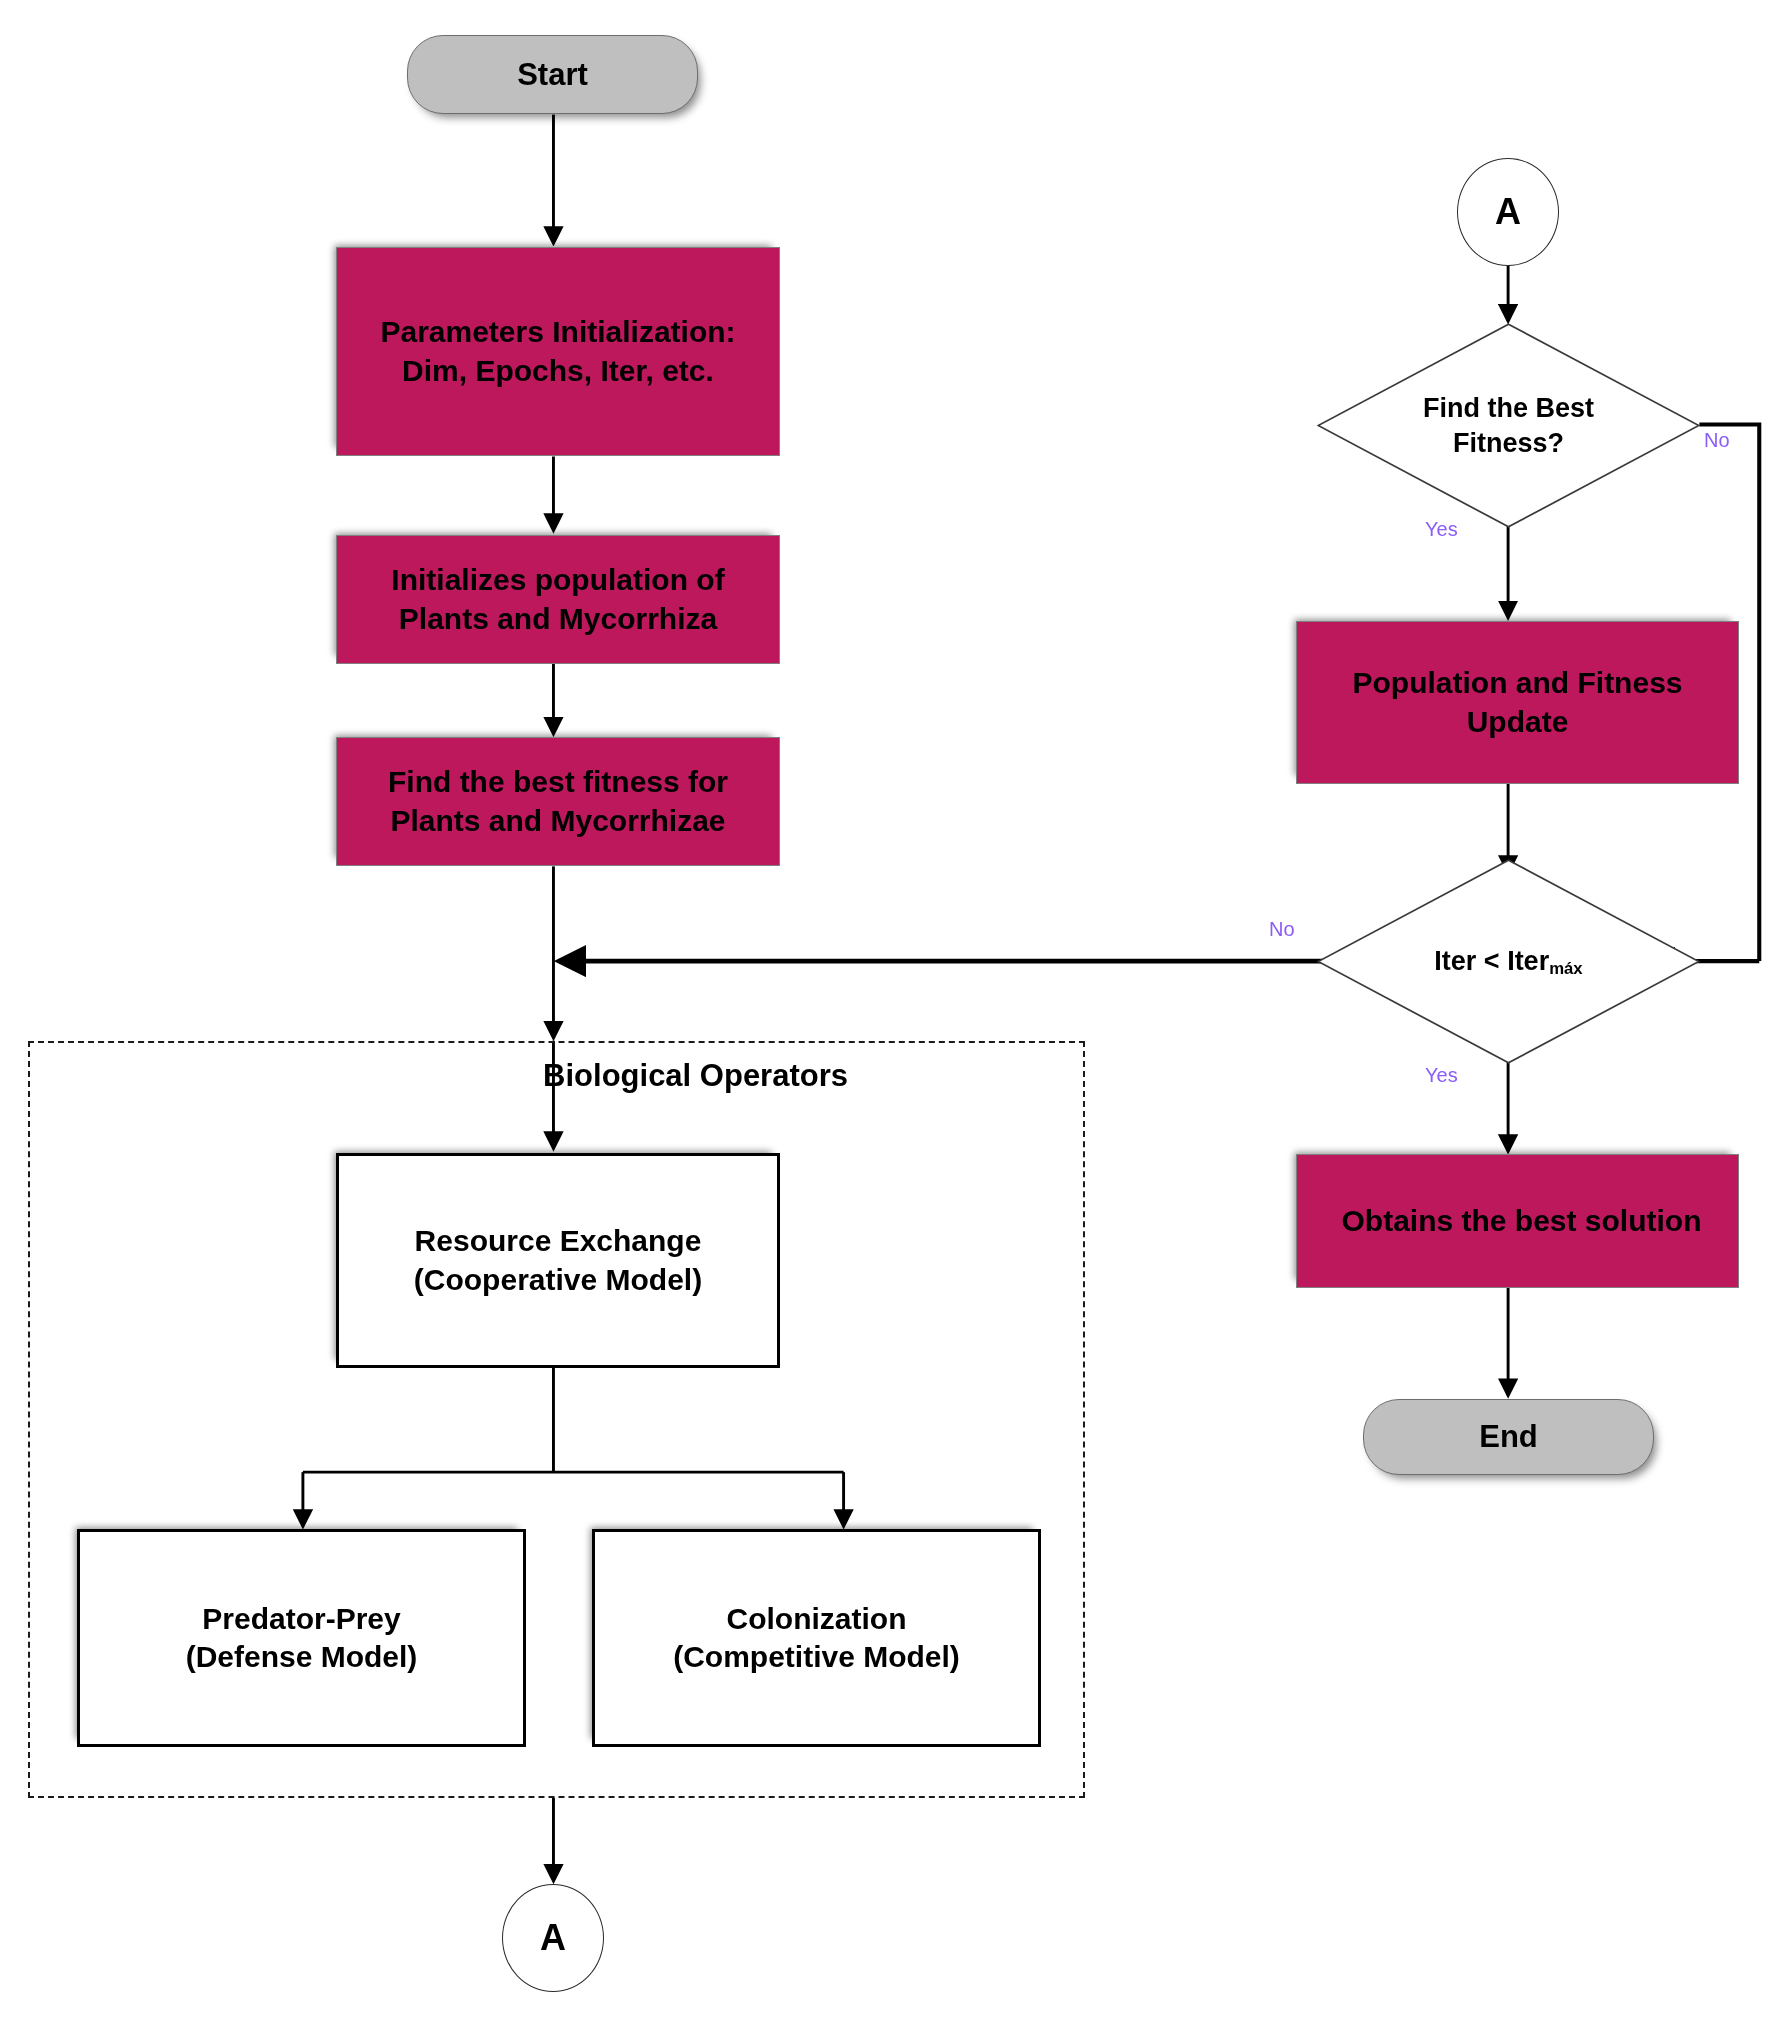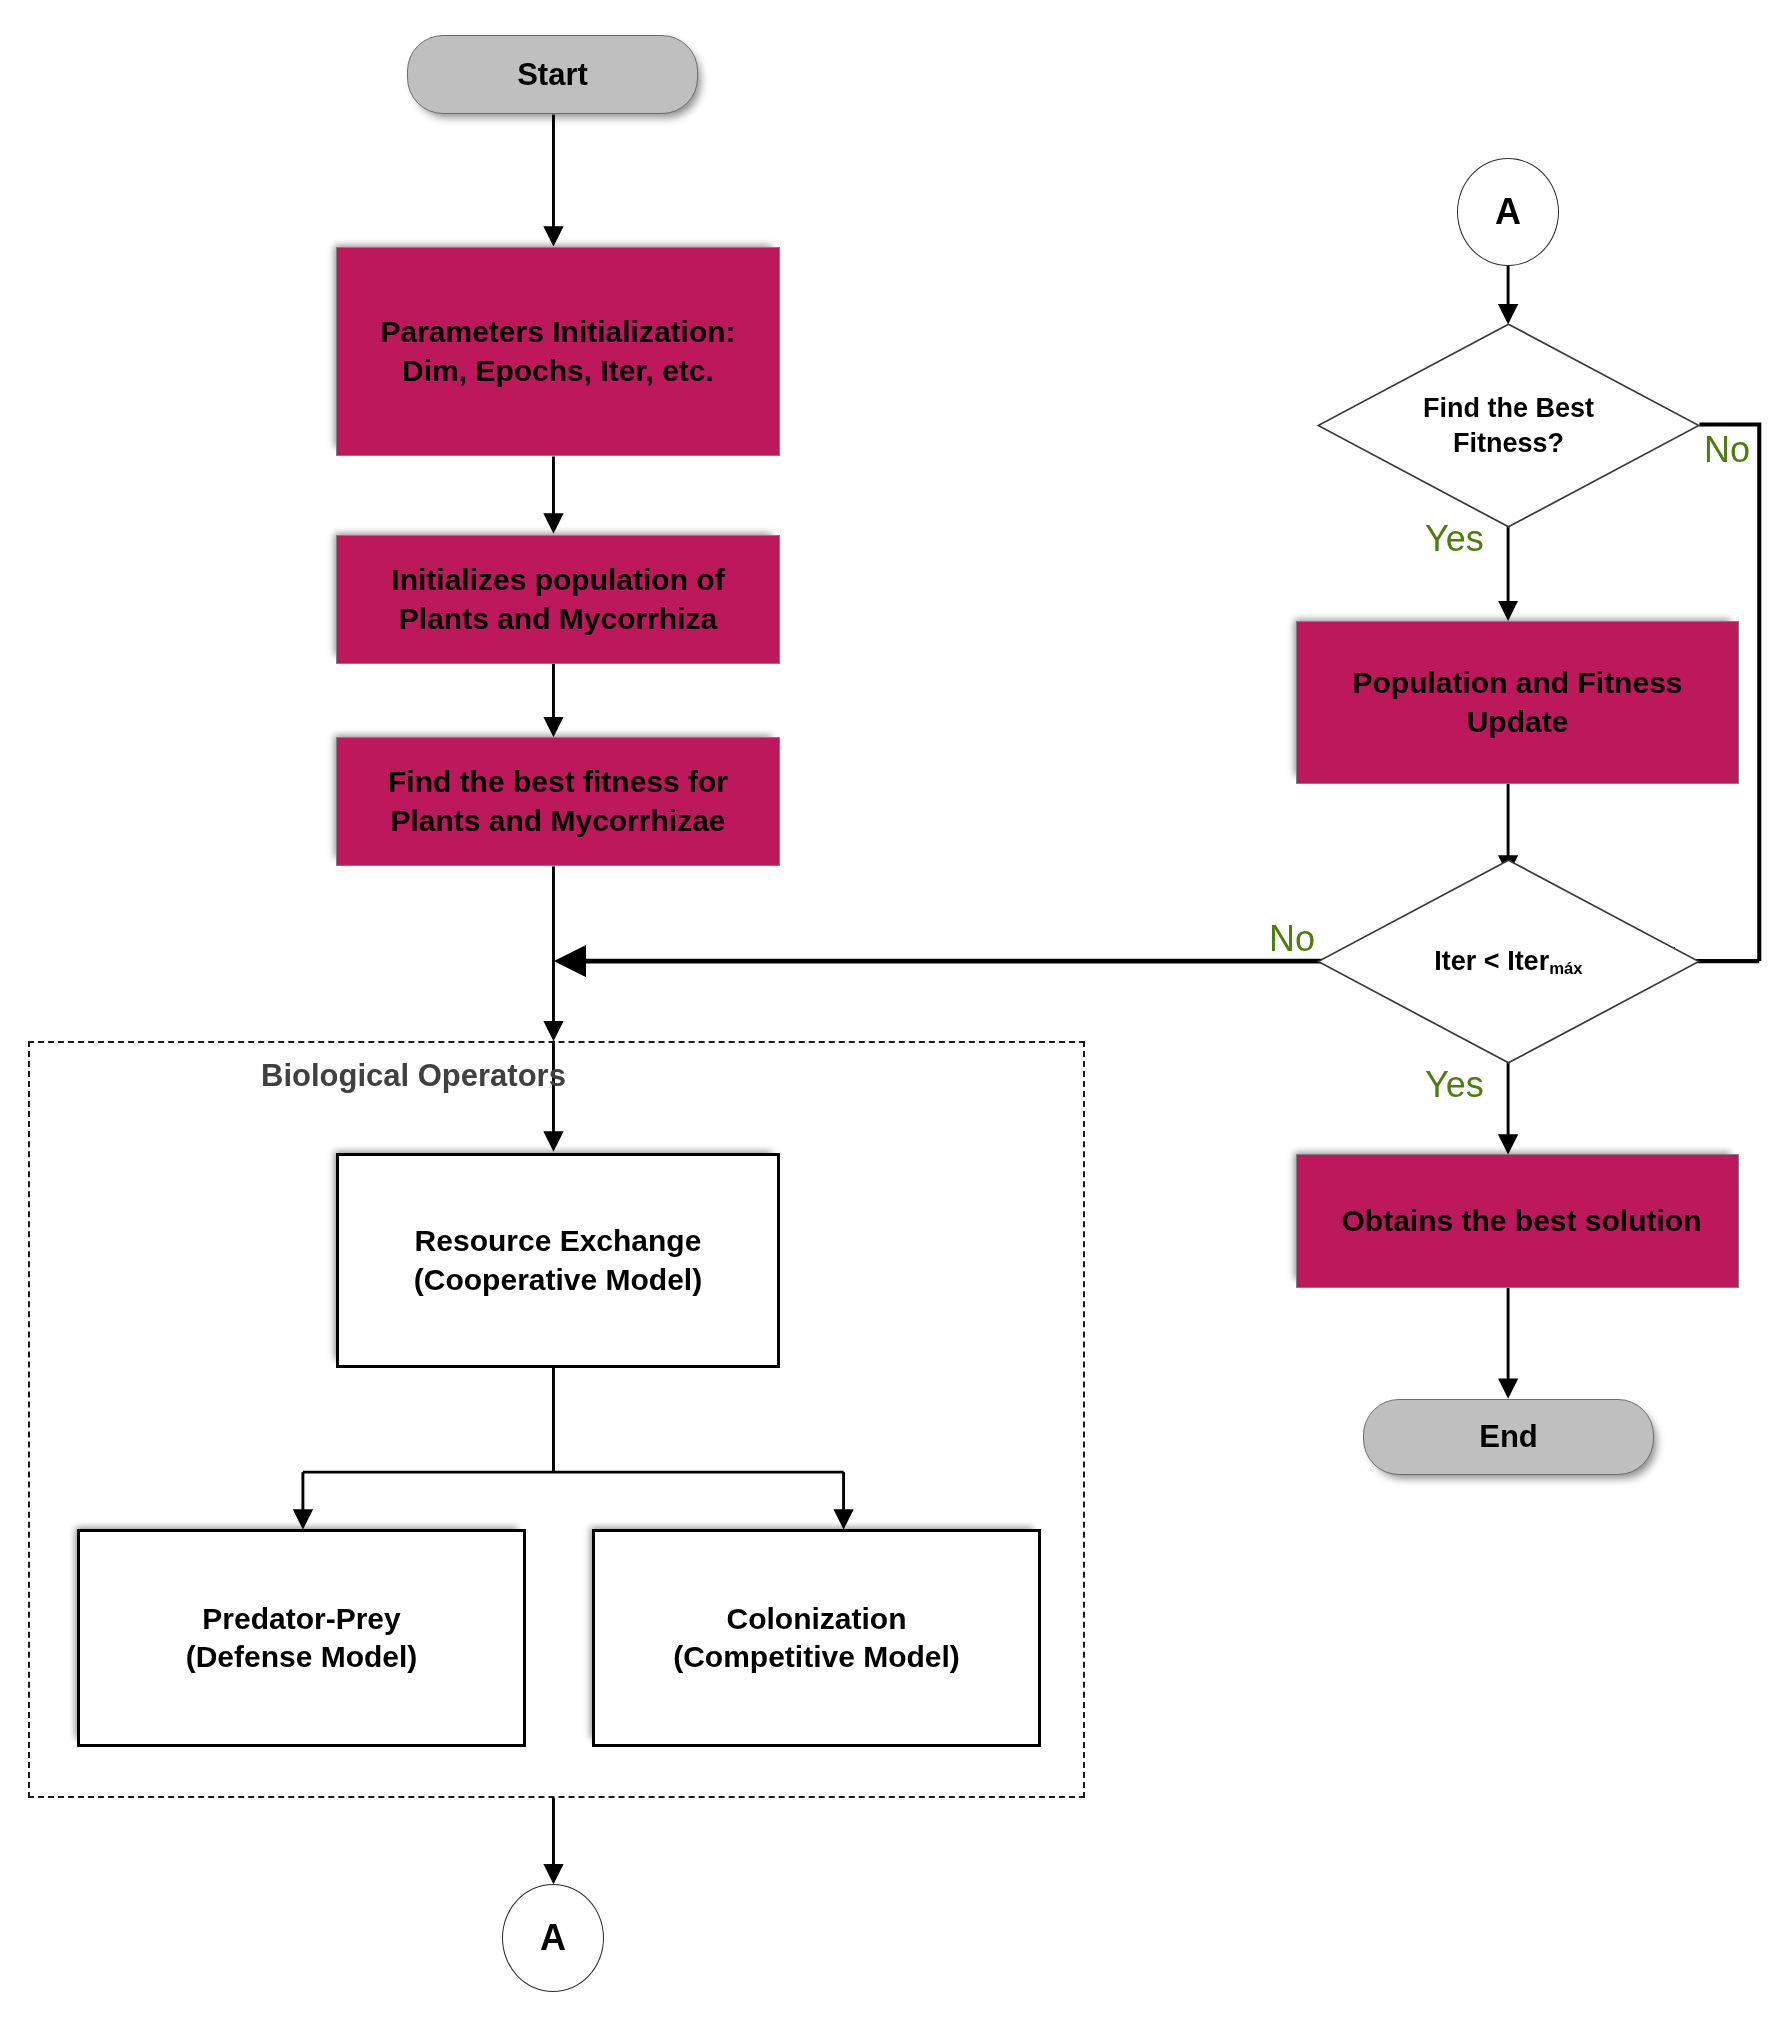--- a/index.html
+++ b/index.html
@@ -105,30 +105,30 @@
     position: absolute;
     box-sizing: border-box;
     border: 2.3px dashed #1a1a1a;
     background: transparent;
     z-index: 1;
   }
   .group-title {
     position: absolute;
     font-size: 31px;
     font-weight: bold;
-    color: #404040;
-    text-align: left;
+    color: #000000;
+    text-align: right;
     z-index: 3;
   }
 
   
   .edge-label {
     position: absolute;
-    font-size: 36px;
-    color: #4d7c0f;
+    font-size: 20px;
+    color: #8b5cf6;
     white-space: nowrap;
     z-index: 5;
   }
 </style>
 </head>
 <body>
 
 <div id="canvas">
 
   <svg id="wires" viewBox="0 0 3072 3500" xmlns="http://www.w3.org/2000/svg">

